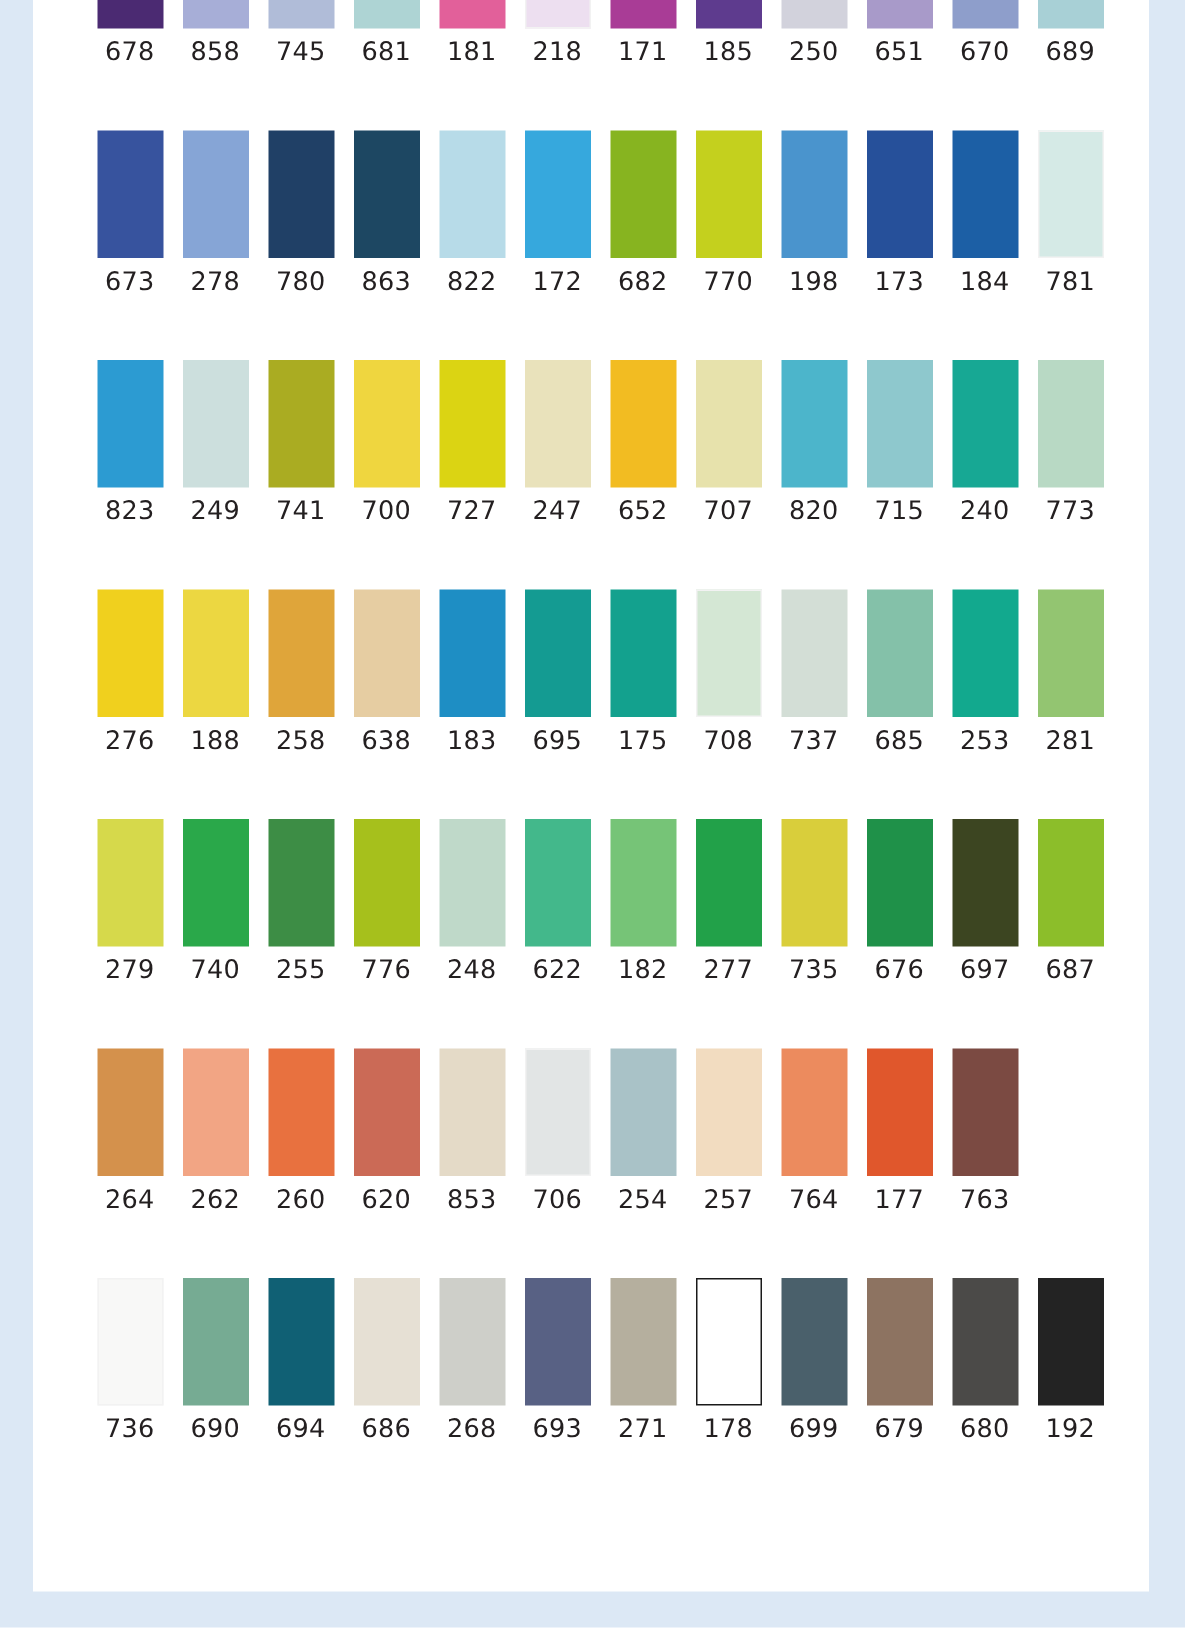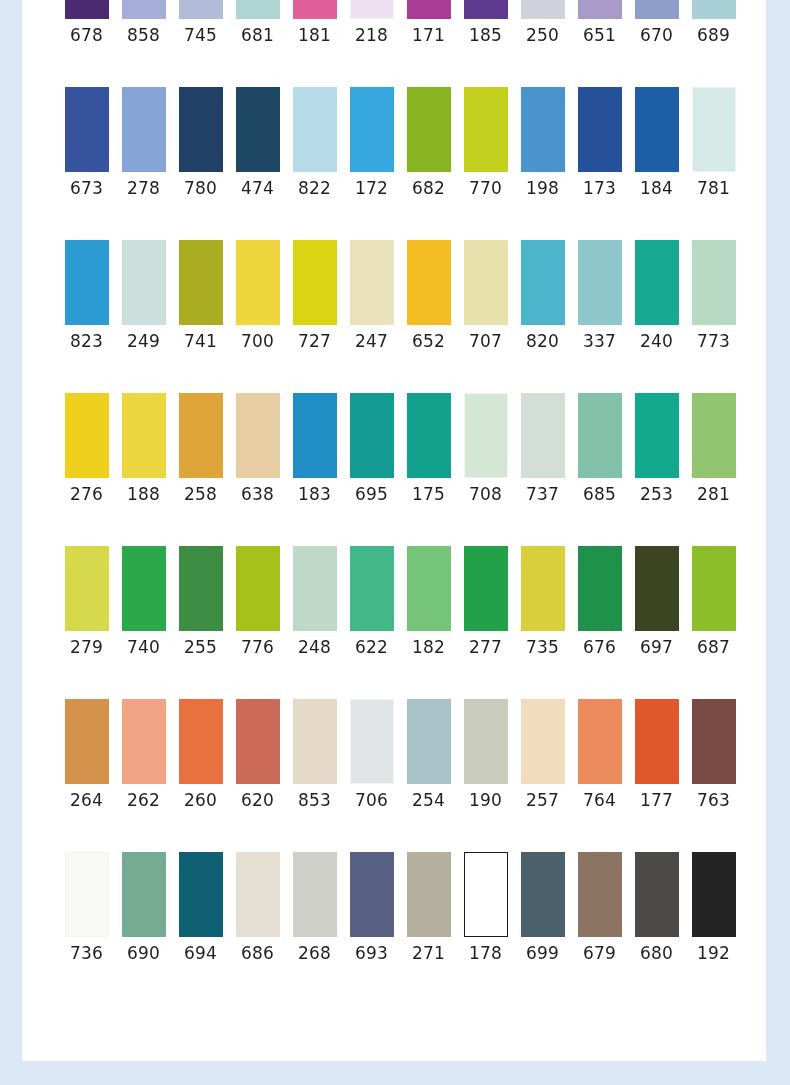--- a/index.html
+++ b/index.html
@@ -117,21 +117,21 @@
         <div class="swatch-cell">
           <div class="swatch-chip" style="background-color: rgb(134, 165, 214);"></div>
           <div class="swatch-label">278</div>
         </div>
         <div class="swatch-cell">
           <div class="swatch-chip" style="background-color: rgb(32, 64, 102);"></div>
           <div class="swatch-label">780</div>
         </div>
         <div class="swatch-cell">
           <div class="swatch-chip" style="background-color: rgb(29, 71, 98);"></div>
-          <div class="swatch-label">474</div>
+          <div class="swatch-label">863</div>
         </div>
         <div class="swatch-cell">
           <div class="swatch-chip" style="background-color: rgb(183, 219, 232);"></div>
           <div class="swatch-label">822</div>
         </div>
         <div class="swatch-cell">
           <div class="swatch-chip" style="background-color: rgb(54, 168, 221);"></div>
           <div class="swatch-label">172</div>
         </div>
         <div class="swatch-cell">
@@ -191,21 +191,21 @@
         <div class="swatch-cell">
           <div class="swatch-chip" style="background-color: rgb(231, 226, 172);"></div>
           <div class="swatch-label">707</div>
         </div>
         <div class="swatch-cell">
           <div class="swatch-chip" style="background-color: rgb(76, 181, 203);"></div>
           <div class="swatch-label">820</div>
         </div>
         <div class="swatch-cell">
           <div class="swatch-chip" style="background-color: rgb(142, 200, 205);"></div>
-          <div class="swatch-label">337</div>
+          <div class="swatch-label">715</div>
         </div>
         <div class="swatch-cell">
           <div class="swatch-chip" style="background-color: rgb(23, 168, 148);"></div>
           <div class="swatch-label">240</div>
         </div>
         <div class="swatch-cell">
           <div class="swatch-chip" style="background-color: rgb(184, 217, 196);"></div>
           <div class="swatch-label">773</div>
         </div>
       </div>
@@ -330,24 +330,20 @@
           <div class="swatch-chip" style="background-color: rgb(228, 218, 199);"></div>
           <div class="swatch-label">853</div>
         </div>
         <div class="swatch-cell">
           <div class="swatch-chip" style="background-color: rgb(226, 229, 229); border: 1px solid rgb(242, 242, 242);"></div>
           <div class="swatch-label">706</div>
         </div>
         <div class="swatch-cell">
           <div class="swatch-chip" style="background-color: rgb(169, 194, 199);"></div>
           <div class="swatch-label">254</div>
-        </div>
-        <div class="swatch-cell">
-          <div class="swatch-chip" style="background-color: rgb(201, 203, 187);"></div>
-          <div class="swatch-label">190</div>
         </div>
         <div class="swatch-cell">
           <div class="swatch-chip" style="background-color: rgb(242, 220, 192);"></div>
           <div class="swatch-label">257</div>
         </div>
         <div class="swatch-cell">
           <div class="swatch-chip" style="background-color: rgb(236, 139, 94);"></div>
           <div class="swatch-label">764</div>
         </div>
         <div class="swatch-cell">

